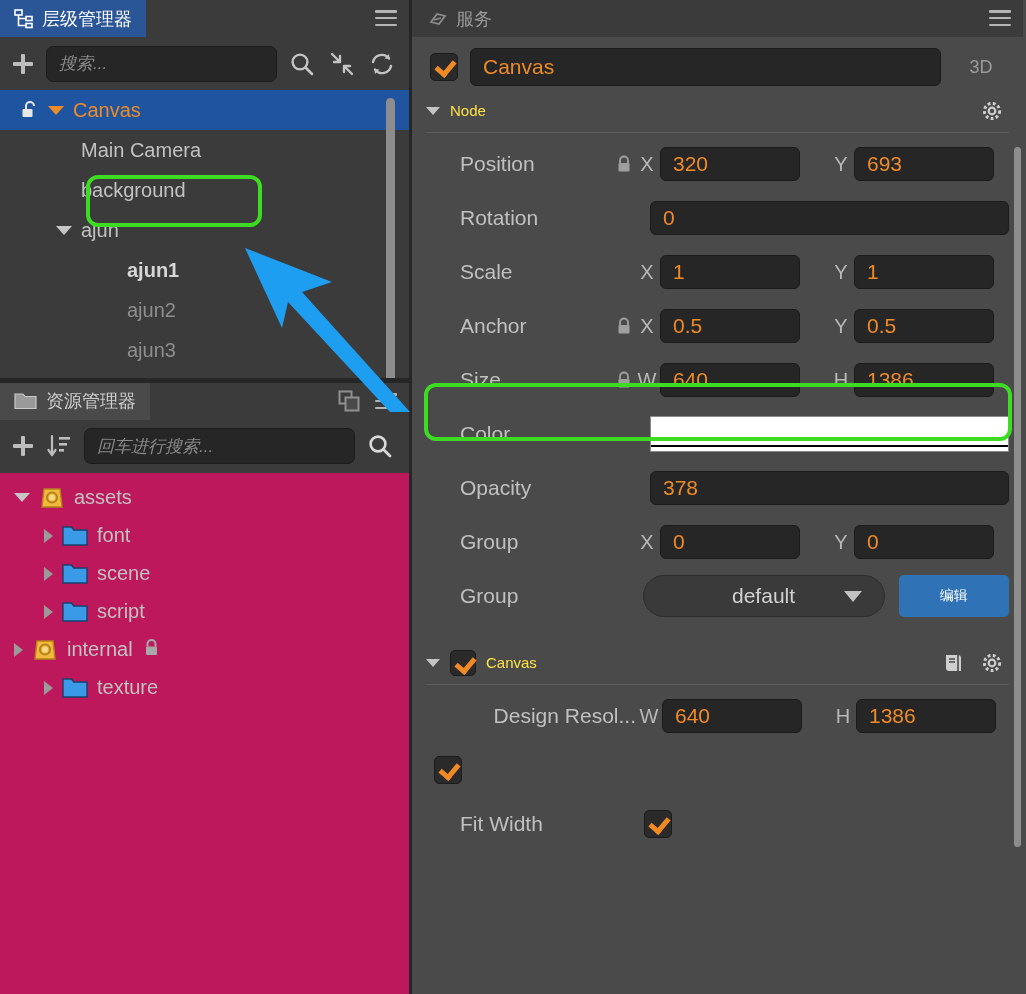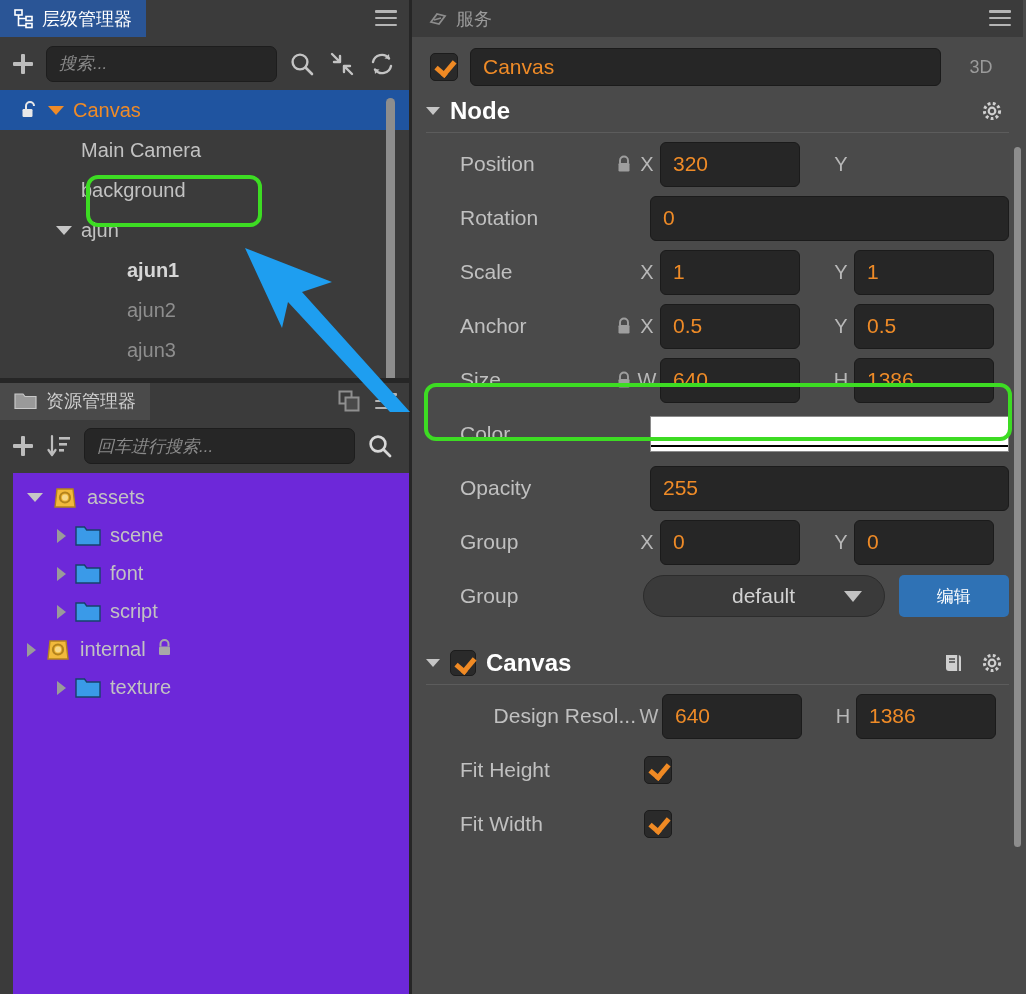--- a/index.html
+++ b/index.html
@@ -57,21 +57,21 @@
   .caret.down.orange { border-top-color: #ef8b27; }
   .caret.right { border-left: 9px solid #9a9a9a; border-top: 7px solid transparent;
                  border-bottom: 7px solid transparent; border-right: 0; width:0; height:0; margin-right: 9px;}
   .caret.none { border: 0; width: 16px; margin-right: 9px; }
   .lock-ico { width: 20px; height: 20px; margin: 0 8px 0 10px; flex: 0 0 auto; }
 
   
   .panel-divider { height: 5px; background: #262626; flex: 0 0 auto; }
 
   
-  .assets-tree { flex: 1 1 auto; background: #6d28d9; position: relative; overflow: hidden; padding-top: 6px; margin-left: 13px;}
+  .assets-tree { flex: 1 1 auto; background: #be185d; position: relative; overflow: hidden; padding-top: 6px;}
   .arow { height: 38px; display: flex; align-items: center; font-size: 20px; color: #c2c2c2; }
   .folder-ico { width: 26px; height: 21px; margin-right: 9px; flex: 0 0 auto; }
   .db-ico { width: 26px; height: 26px; margin-right: 9px; flex: 0 0 auto; }
 
   
   .right-col { width: 611px; height: 994px; display: flex; flex-direction: column;
                background: #4a4a4a; }
   .insp-tabbar { height: 37px; display: flex; align-items: stretch; background: #3b3b3b; }
   .insp-tab { display: flex; align-items: center; gap: 8px; padding: 0 16px;
               font-size: 18px; color: #9a9a9a; }
@@ -86,45 +86,45 @@
                    transform: rotate(-50deg); }
   .name-input { flex: 1 1 auto; height: 38px; background: #262626; border: 1px solid #1b1b1b;
                 border-radius: 6px; display: flex; align-items: center; padding: 0 12px;
                 color: #ef8b27; font-size: 21px; }
   .lbl3d { width: 56px; text-align: center; color: #9b9b9b; font-size: 18px; }
 
   .sec-head { height: 44px; display: flex; align-items: center; gap: 10px;
               border-bottom: 1px solid #5c5c5c; margin-bottom: 4px; }
   .sec-head .tri { width: 0;height: 0;border-left: 7px solid transparent;border-right: 7px solid transparent;
                    border-top: 8px solid #c5c5c5; }
-  .sec-head .title { font-size: 24px; font-weight: bold; color: #ffffff; }
+  .sec-head .title { font-size: 15px; font-weight: normal; color: #fde047; }
   .sec-head .grow { flex: 1; }
   .sec-icons { display: flex; align-items: center; gap: 16px; padding-right: 6px; }
 
   .prop-row { height: 54px; display: flex; align-items: center; }
   .prop-label { width: 190px; font-size: 21px; color: #c0c0c0; padding-left: 34px; }
   .axis { width: 26px; text-align: center; font-size: 20px; color: #b8b8b8; flex: 0 0 auto; }
   .lock-sm { width: 16px; height: 18px; flex: 0 0 auto; margin-right: 2px; }
   .lock-sm.hidden { visibility: hidden; }
-  .field { height: 45px; background: #262626; border: 1px solid #1b1b1b; border-radius: 6px;
+  .field { height: 34px; background: #262626; border: 1px solid #1b1b1b; border-radius: 6px;
            display: flex; align-items: center; padding: 0 12px; color: #ef8b27; font-size: 21px; }
   .field.half { width: 140px; }
   .field.wide { flex: 1 1 auto; }
   .gap { width: 28px; flex: 0 0 auto; }
   .color-swatch { flex: 1 1 auto; height: 36px; background: #ffffff; border: 1px solid #8a8a8a;
                   position: relative; }
   .color-swatch::after { content:""; position:absolute; left:0; right:0; bottom:4px; height:2px; background:#000;}
   .select { flex: 0 0 auto; width: 242px; height: 42px; background: #3a3a3a; border: 1px solid #2c2c2c;
             border-radius: 21px; display: flex; align-items: center; justify-content: center;
             color: #d2d2d2; font-size: 21px; position: relative; }
   .select .dd { position: absolute; right: 22px; width: 0;height: 0;
                 border-left: 9px solid transparent; border-right: 9px solid transparent;
                 border-top: 11px solid #c2c2c2; }
   .btn-edit { margin-left: 14px; width: 116px; height: 42px; background: #2f72b5; border-radius: 5px;
-              display: flex; align-items: center; justify-content: center; color: #fff; font-size: 17px; }
+              display: flex; align-items: center; justify-content: center; color: #fff; font-size: 14px; }
   .chk-sm { width: 28px; height: 28px; border-radius: 5px; background: #2a2a2a;
             border: 1px solid #1c1c1c; position: relative; flex: 0 0 auto; margin-left: 8px; }
   .chk-sm.on::after { content: ""; position: absolute; left: 5px; top: 6px; width: 14px; height: 8px;
                       border-left: 5px solid #f08a24; border-bottom: 5px solid #f08a24;
                       transform: rotate(-50deg); }
   .sec-head .chk { width: 26px; height: 26px; }
 
   
   .vscroll { position: absolute; width: 9px; border-radius: 5px; background: #8d8d8d; }
   .track-line { position: absolute; width: 1px; background: #2b2b2b; }
@@ -299,29 +299,29 @@
                 <circle cx="13" cy="12.5" r="3" fill="#f7d98a"></circle>
               </svg></span>
             <span>assets</span>
           </div>
           <div class="arow">
             <span style="width: 44px; flex: 0 0 auto;"></span>
             <span class="caret right"></span>
             <span class="folder-ico"><svg width="26" height="21" viewBox="0 0 26 21">
                 <path d="M1 2 h8.5 l2.2 3 H25 v15 H1 Z" fill="#3a9ae8" stroke="#18406b" stroke-width="1.4"></path>
               </svg></span>
-            <span>scene</span>
+            <span>font</span>
           </div>
           <div class="arow">
             <span style="width: 44px; flex: 0 0 auto;"></span>
             <span class="caret right"></span>
             <span class="folder-ico"><svg width="26" height="21" viewBox="0 0 26 21">
                 <path d="M1 2 h8.5 l2.2 3 H25 v15 H1 Z" fill="#3a9ae8" stroke="#18406b" stroke-width="1.4"></path>
               </svg></span>
-            <span>font</span>
+            <span>scene</span>
           </div>
           <div class="arow">
             <span style="width: 44px; flex: 0 0 auto;"></span>
             <span class="caret right"></span>
             <span class="folder-ico"><svg width="26" height="21" viewBox="0 0 26 21">
                 <path d="M1 2 h8.5 l2.2 3 H25 v15 H1 Z" fill="#3a9ae8" stroke="#18406b" stroke-width="1.4"></path>
               </svg></span>
             <span>script</span>
           </div>
           <div class="arow">
@@ -401,20 +401,23 @@
               <path d="M4 8 V5.5 a4 4 0 0 1 8 0 V8" fill="none" stroke="#9e9e9e" stroke-width="1.9"></path>
               <rect x="2.5" y="8" width="11" height="8.5" rx="1.2" fill="#9e9e9e"></rect>
             </svg>
         </span>
         <span class="axis">X</span>
         <span class="field half">
             <span>320</span>
           </span>
         <span class="gap"></span>
         <span class="axis">Y</span>
+        <span class="field half">
+            <span>693</span>
+          </span>
       </div>
 
       <div class="prop-row">
         <span class="prop-label">Rotation</span>
         <span class="field wide" style="margin-left:34px;">
             <span>0</span>
           </span>
       </div>
 
       <div class="prop-row">
@@ -470,21 +473,21 @@
       </div>
 
       <div class="prop-row">
         <span class="prop-label">Color</span>
         <span class="color-swatch" style="margin-left:34px;"></span>
       </div>
 
       <div class="prop-row">
         <span class="prop-label">Opacity</span>
         <span class="field wide" style="margin-left:34px;">
-            <span>255</span>
+            <span>378</span>
           </span>
       </div>
 
       <div class="prop-row">
         <span class="prop-label">Group</span>
         <span class="lock-sm hidden"></span>
         <span class="axis">X</span>
         <span class="field half">
             <span>0</span>
           </span>
@@ -535,21 +538,20 @@
             <span>640</span>
           </span>
         <span class="gap"></span>
         <span class="axis">H</span>
         <span class="field half">
             <span>1386</span>
           </span>
       </div>
 
       <div class="prop-row">
-        <span class="prop-label" style="width:210px;">Fit Height</span>
         <span class="chk-sm on"></span>
       </div>
 
       <div class="prop-row">
         <span class="prop-label" style="width:210px;">Fit Width</span>
         <span class="chk-sm on"></span>
       </div>
 
 
       <div class="vscroll" style="right:2px; top:110px; height:700px; width:7px;"></div>

